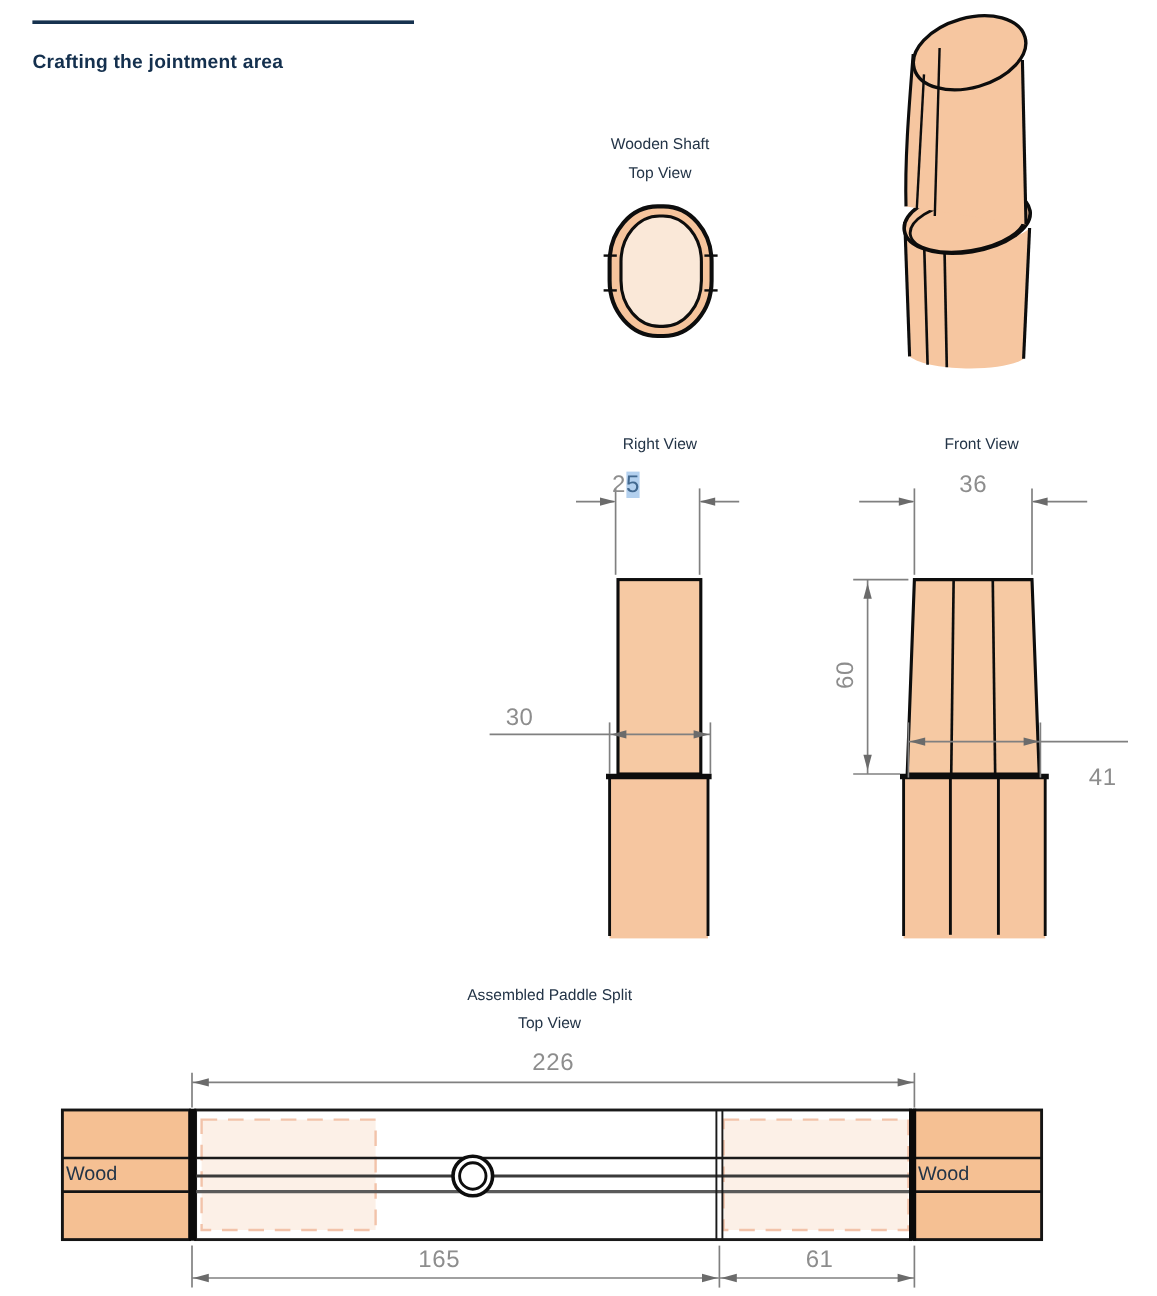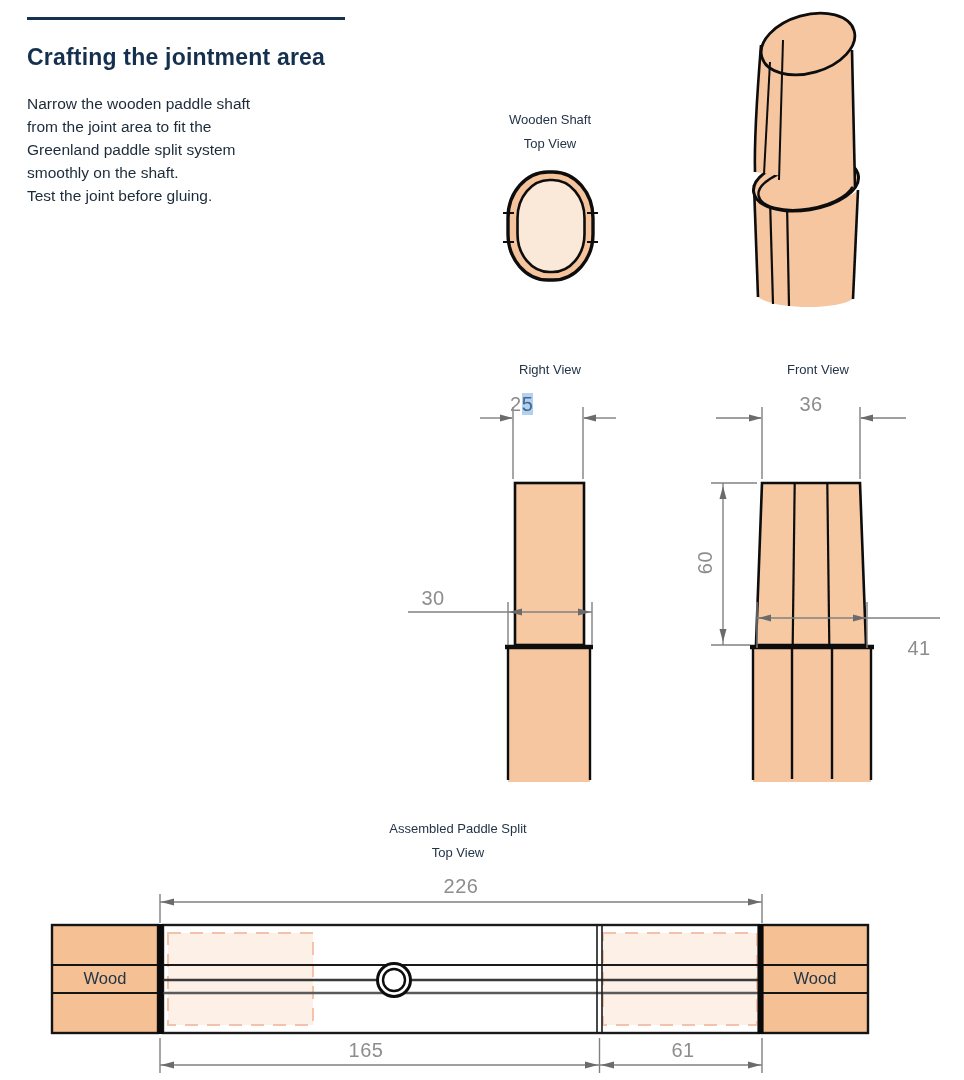--- a/index.html
+++ b/index.html
@@ -1,53 +1,48 @@
 <!DOCTYPE html>
 <html><head>
 <meta charset="utf-8">
 <style>
   html,body{margin:0;padding:0;background:#fff;}
   #page{position:relative;width:964px;height:1080px;background:#fff;overflow:hidden;
         font-family:"Liberation Sans",sans-serif;color:#1d2c3c;}
   .abs{position:absolute;}
   #top-rule{left:27px;top:17px;width:318px;height:3px;background:#16324f;}
-  #page-title{left:27px;top:44px;font-size:23px;font-weight:700;color:#14304e;letter-spacing:.2px;}
+  #page-title{left:27px;top:44px;font-size:16px;font-weight:700;color:#14304e;letter-spacing:.2px;}
   #intro-text{left:27px;top:92px;width:300px;font-size:15.5px;line-height:23px;color:#1c2b3a;white-space:pre-line;}
   .view-title{font-size:13px;font-weight:500;color:#233447;text-align:center;white-space:pre-line;line-height:24px;}
   #top-view-label{left:450px;top:108px;width:200px;}
   #right-view-label{left:460px;top:358px;width:180px;}
   #front-view-label{left:728px;top:358px;width:180px;}
   #assembled-view-label{left:308px;top:817px;width:300px;}
   .dim{font-size:20px;color:#8d8d8d;letter-spacing:.5px;}
   #dim-25-label{left:510px;top:393px;width:80px;text-align:left;}
   #dim-25-label .sel{background:#b3d0ee;color:#41688f;}
   #dim-30-label{left:398px;top:587px;width:70px;text-align:center;}
   #dim-36-label{left:771px;top:393px;width:80px;text-align:center;}
   #dim-41-label{left:889px;top:595px;width:60px;text-align:center;margin-top:42px;}
   #dim-60-label{left:675px;top:551px;width:60px;text-align:center;transform:rotate(-90deg);}
   #dim-226-label{left:421px;top:875px;width:80px;text-align:center;}
   #dim-165-label{left:326px;top:1039px;width:80px;text-align:center;}
   #dim-61-label{left:653px;top:1039px;width:60px;text-align:center;}
-  .wood-label{font-size:16.5px;font-weight:500;color:#233447;text-align:center;}
+  .wood-label{font-size:16.5px;font-weight:500;color:#233447;}
   #wood-label-left{left:55px;top:969px;width:100px;}
   #wood-label-right{left:765px;top:969px;width:100px;}
   svg{position:absolute;left:0;top:0;}
 </style>
 </head>
 <body>
 
 <div id="page">
 
   <div id="top-rule" class="abs"></div>
   <div id="page-title" class="abs">Crafting the jointment area</div>
-  <div id="intro-text" class="abs">Narrow the wooden paddle shaft
-from the joint area to fit the
-Greenland paddle split system
-smoothly on the shaft.
-Test the joint before gluing.</div>
 
   <svg width="964" height="1080" viewBox="0 0 964 1080">
 
     <g>
 
       <path d="M 754,185 L 758,297 C 775,310 838,310 853,299 L 858,190 C 845,206 767,203 754,185 Z" fill="#f6c6a0" stroke="none"></path>
       <path d="M 754,185 L 758,297" fill="none" stroke="#0d0d0d" stroke-width="2.6"></path>
       <path d="M 858,190 L 853,299" fill="none" stroke="#0d0d0d" stroke-width="2.6"></path>
       <path d="M 770,199 L 773,304" fill="none" stroke="#0d0d0d" stroke-width="2.2"></path>
       <path d="M 787,203 L 789,306" fill="none" stroke="#0d0d0d" stroke-width="2.2"></path>

